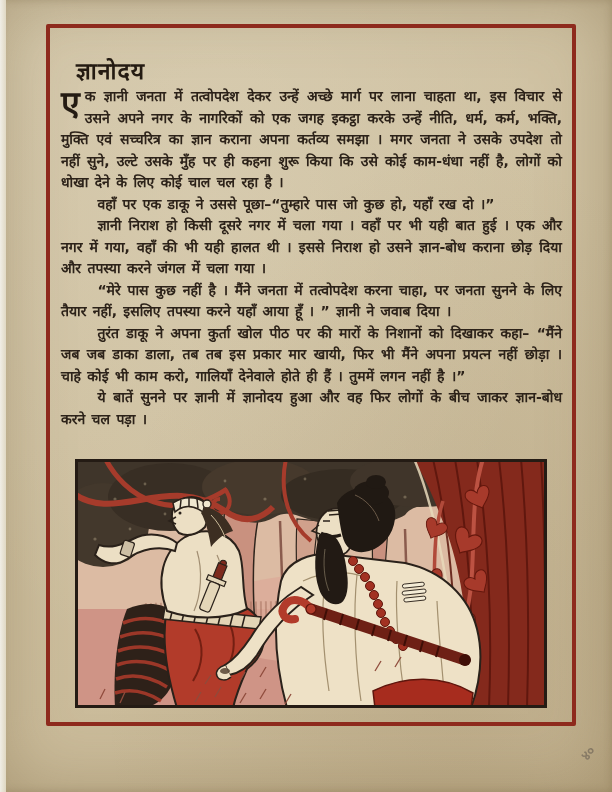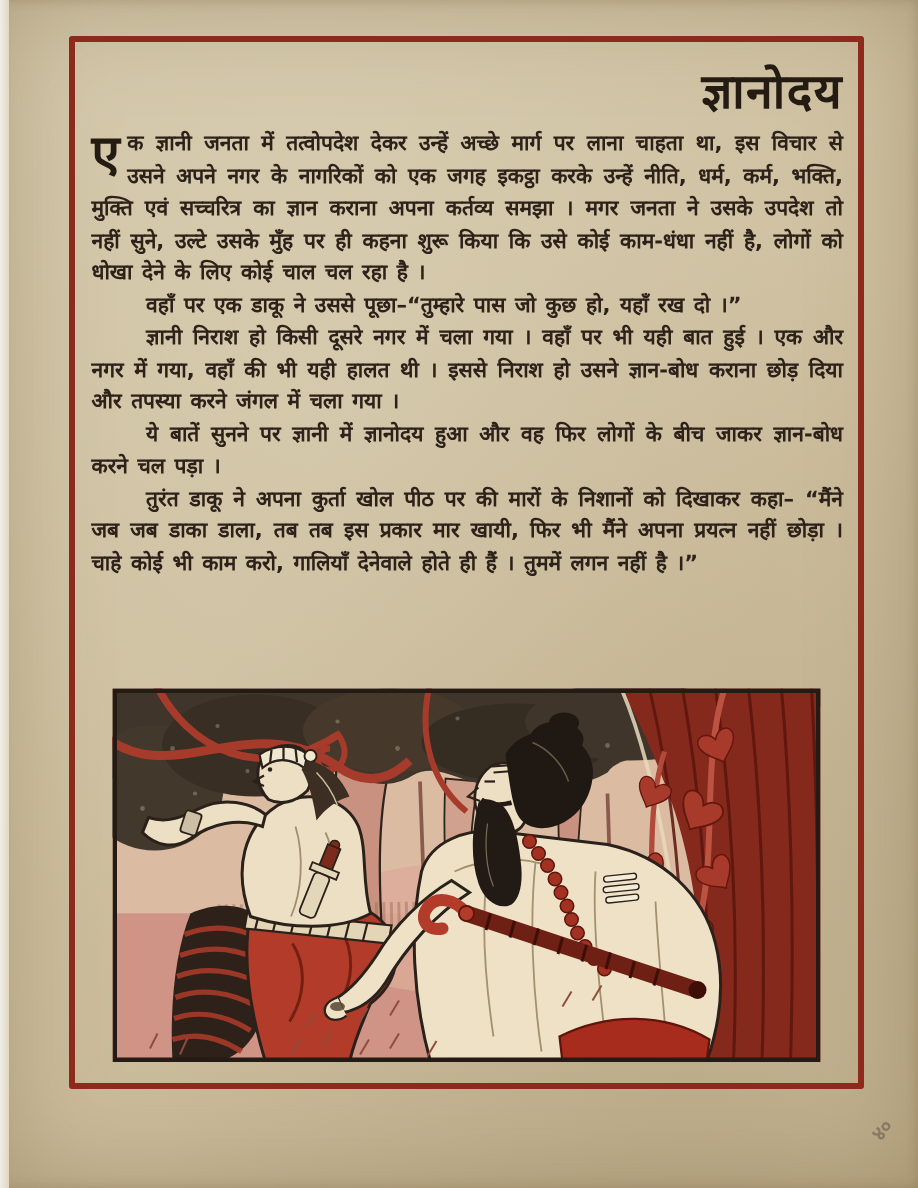--- a/index.html
+++ b/index.html
@@ -11,22 +11,22 @@
       radial-gradient(ellipse at 75% 85%, rgba(118,92,52,.14), transparent 55%),
       linear-gradient(160deg,#d2c5a7 0%,#cec0a0 45%,#c7b795 100%);
     box-shadow: inset 0 0 70px rgba(115,95,55,.38), inset 0 0 8px rgba(90,70,40,.25);
   }
   .edge-left{position:absolute;left:0;top:0;width:6px;height:792px;background:linear-gradient(90deg,#f7f6f1,#e4ddc9);opacity:.9;}
   .frame{
     position:absolute;left:46px;top:24px;width:530px;height:702px;
     box-sizing:border-box;border:4px solid #8e2a1d;border-radius:2px;
   }
   .title{
-    position:absolute;left:60px;top:38px;width:502px;margin:0;
-    text-align:right;font-size:32px;font-weight:700;color:#241b12;letter-spacing:1px;
+    position:absolute;left:60px;top:38px;width:502px;margin:16px;
+    text-align:left;font-size:23px;font-weight:700;color:#241b12;letter-spacing:1px;
   }
   .body-text{
     position:absolute;left:61px;top:86px;width:501px;
     font-size:14px;line-height:21.5px;font-weight:700;color:#2c2219;
     text-align:justify;word-spacing:1.5px;
   }
   .para{margin:0;text-indent:2.6em;}
   .para.first{text-indent:0;}
   .dropcap{
     float:left;font-size:34px;line-height:38px;font-weight:700;
@@ -48,22 +48,23 @@
 <div class="page">
   <div class="edge-left"></div>
   <div class="frame"></div>
 
   <h1 class="title">ज्ञानोदय</h1>
 
   <div class="body-text">
     <p class="para first"><span class="dropcap">ए</span><span>क ज्ञानी जनता में तत्वोपदेश देकर उन्हें अच्छे मार्ग पर लाना चाहता था, इस विचार से उसने अपने नगर के नागरिकों को एक जगह इकट्ठा करके उन्हें नीति, धर्म, कर्म, भक्ति, मुक्ति एवं सच्चरित्र का ज्ञान कराना अपना कर्तव्य समझा ।  मगर जनता ने उसके उपदेश तो नहीं सुने, उल्टे उसके मुँह पर ही कहना शुरू किया कि उसे कोई काम-धंधा नहीं है, लोगों को धोखा देने के लिए कोई चाल चल रहा है ।</span></p>
     <p class="para">वहाँ पर एक डाकू ने उससे पूछा–“तुम्हारे पास जो कुछ हो, यहाँ रख दो ।”</p>
     <p class="para">ज्ञानी निराश हो किसी दूसरे नगर में चला गया ।  वहाँ पर भी यही बात हुई ।  एक और नगर में गया, वहाँ की भी यही हालत थी ।  इससे निराश हो उसने ज्ञान-बोध कराना छोड़ दिया और तपस्या करने जंगल में चला गया ।</p>
+    <p class="para">“मेरे पास कुछ नहीं है ।  मैंने जनता में तत्वोपदेश करना चाहा, पर जनता सुनने के लिए तैयार नहीं, इसलिए तपस्या करने यहाँ आया हूँ । ”  ज्ञानी ने जवाब दिया ।</p>
+    <p class="para">तुरंत डाकू ने अपना कुर्ता खोल पीठ पर की मारों के निशानों को दिखाकर कहा– “मैंने जब जब डाका डाला, तब तब इस प्रकार मार खायी, फिर भी मैंने अपना प्रयत्न नहीं छोड़ा ।  चाहे कोई भी काम करो, गालियाँ देनेवाले होते ही हैं ।  तुममें लगन नहीं है ।”</p>
     <p class="para">ये बातें सुनने पर ज्ञानी में ज्ञानोदय हुआ और वह फिर लोगों के बीच जाकर ज्ञान-बोध करने चल पड़ा ।</p>
-    <p class="para">तुरंत डाकू ने अपना कुर्ता खोल पीठ पर की मारों के निशानों को दिखाकर कहा– “मैंने जब जब डाका डाला, तब तब इस प्रकार मार खायी, फिर भी मैंने अपना प्रयत्न नहीं छोड़ा ।  चाहे कोई भी काम करो, गालियाँ देनेवाले होते ही हैं ।  तुममें लगन नहीं है ।”</p>
   </div>
 
   <div class="illus">
     <svg viewBox="0 0 472 249" xmlns="http://www.w3.org/2000/svg">
       <defs>
         <path id="leaf" d="M0,0 C4,-8 14,-6 12,2 C10,9 3,12 0,16 C-3,12 -10,9 -12,2 C-14,-6 -4,-8 0,0 Z"></path>
       </defs>
 
       <rect x="0" y="0" width="472" height="249" fill="#d69e92"></rect>
       <rect x="0" y="46" width="410" height="104" fill="#ddc0a6" opacity="0.85"></rect>

